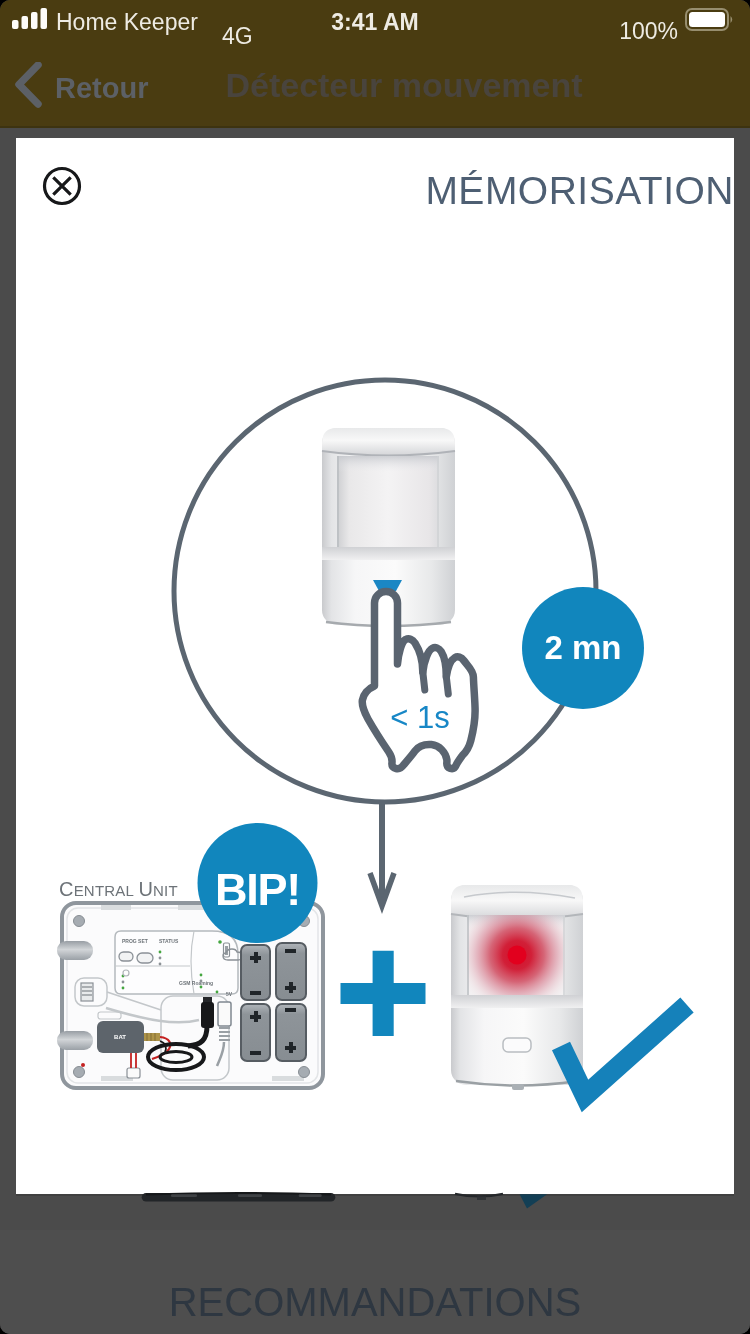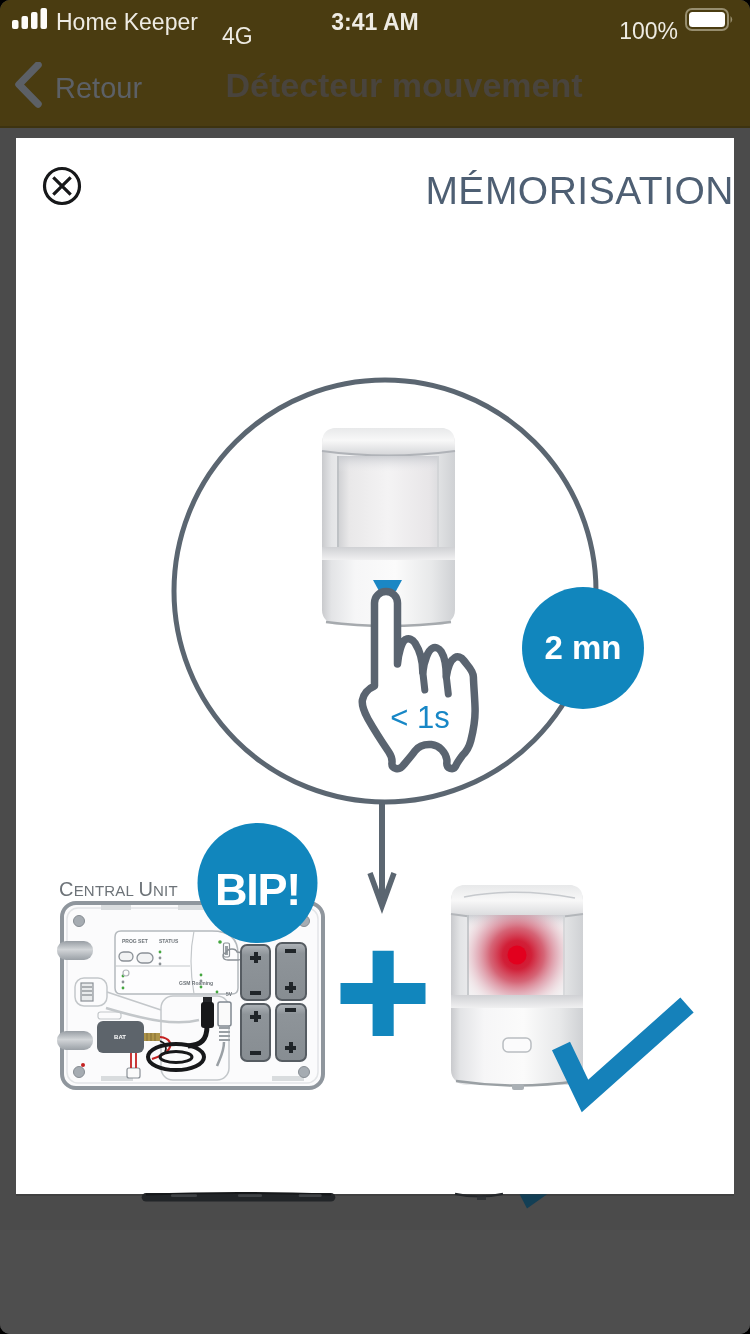--- a/index.html
+++ b/index.html
@@ -1,31 +1,32 @@
 <!DOCTYPE html>
 <html><head>
 <meta charset="utf-8">
 <style>
   html,body{margin:0;padding:0;background:#000;}
   body{width:750px;height:1334px;overflow:hidden;font-family:"Liberation Sans",sans-serif;}
   #screen{position:absolute;left:0;top:0;width:750px;height:1334px;border-radius:10px;overflow:hidden;background:#4b4b4b;}
   #topbar{position:absolute;left:0;top:0;width:750px;height:126px;background:#4a3c11;border-bottom:2px solid #3d3310;}
   .st{position:absolute;color:#eeebe3;font-size:23px;white-space:nowrap;}
   #navtitle{position:absolute;top:66px;left:0;width:744px;text-align:center;color:#49443d;font-size:34px;font-weight:bold;padding-left:32px;}
-  #retour{position:absolute;top:72px;left:55px;color:#5c6066;font-size:29px;}
+  #retour{position:absolute;top:72px;left:55px;color:#5c6066;font-size:29px;font-weight:bold;}
   #recband{position:absolute;left:0;top:1230px;width:750px;height:104px;background:#4e4e4e;}
   #recomm{position:absolute;left:0;top:1280px;width:750px;text-align:center;color:#2e3741;font-size:40px;letter-spacing:0px;}
   #card{position:absolute;left:16px;top:138px;width:718px;height:1056px;background:#fff;}
   #mtitle{position:absolute;left:0;top:31px;width:718px;text-align:right;color:#4e5f73;font-size:39px;letter-spacing:0.5px;}
 </style>
 </head>
 <body>
 <div id="screen">
 
   <div id="recband"></div>
+  <div id="recomm">RECOMMANDATIONS</div>
   <div style="position:absolute;left:16px;top:1194px;width:718px;height:2px;background:#404040;"></div>
 
   <div id="card">
     <div id="mtitle">MÉMORISATION</div>
     <svg id="main" width="718" height="1054" viewBox="0 0 718 1054" style="position:absolute;left:0;top:2px">
       <defs>
         <linearGradient id="bodyH" x1="0" y1="0" x2="1" y2="0">
           <stop offset="0" stop-color="#c9cacd"></stop>
             <stop offset="0.07" stop-color="#e3e4e6"></stop>
           <stop offset="0.25" stop-color="#f6f6f7"></stop>

